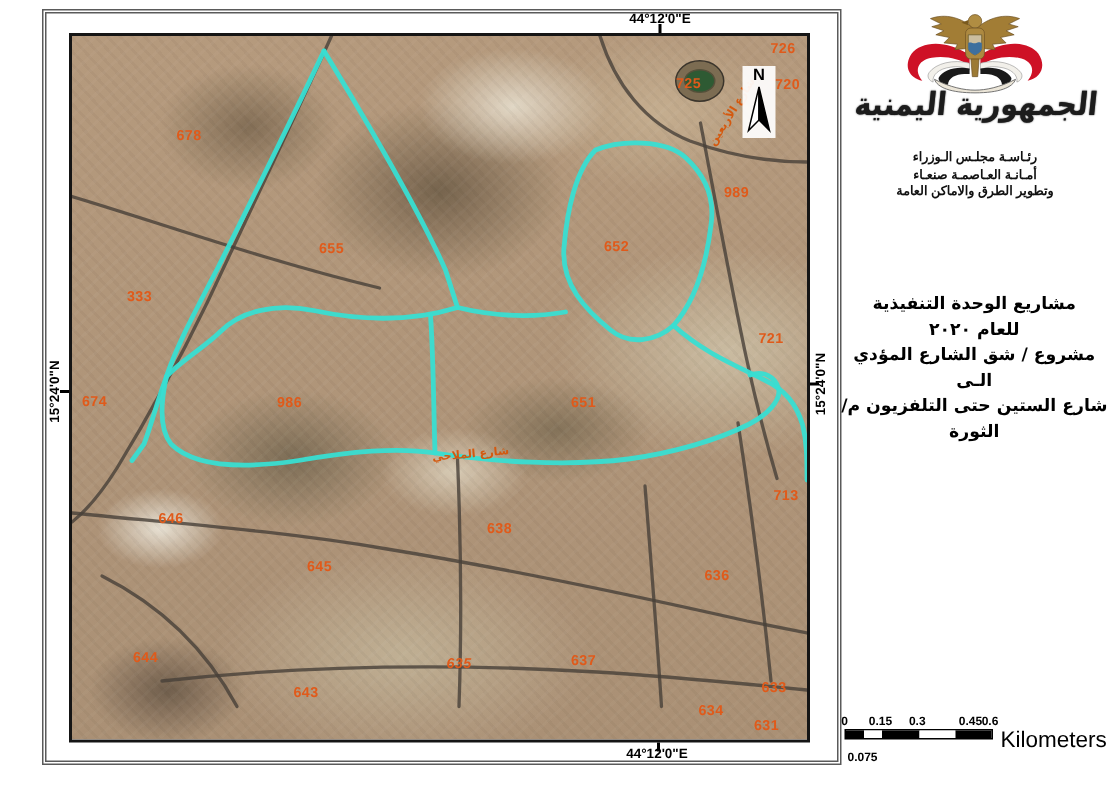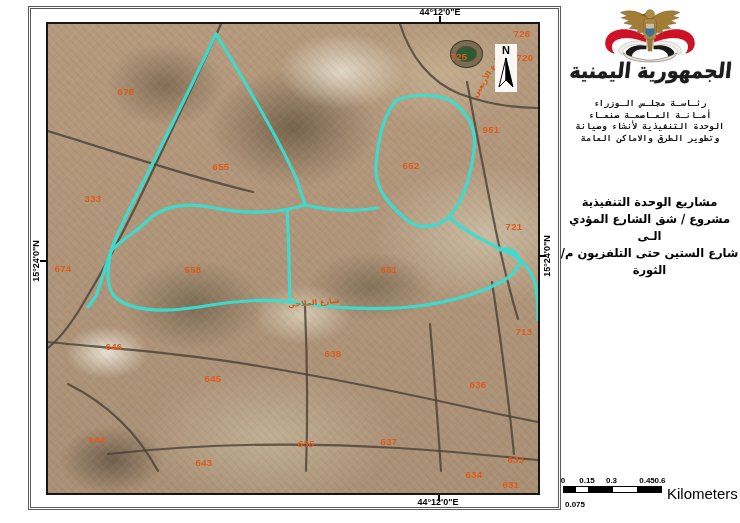--- a/index.html
+++ b/index.html
@@ -53,21 +53,21 @@
   .tick{position:absolute;background:#000;}
   .rot{transform:rotate(-90deg);}
 
   
   .emblem{position:absolute;left:596px;top:4px;width:108px;height:60px;}
   .callig{position:absolute;left:563px;top:60px;width:174px;height:36px;text-align:center;
           font-family:"DejaVu Sans",sans-serif;font-weight:bold;font-size:19px;color:#1c1c1c;
           transform:skewX(-6deg) scaleY(1.12);letter-spacing:-1px;
           text-shadow:0 0 1px #1c1c1c;direction:rtl;}
   .orgblock{position:absolute;left:563px;top:99px;width:174px;text-align:center;direction:rtl;
-            font-family:Liberation Mono, monospace;font-weight:bold;font-size:8.5px;
+            font-family:Liberation Sans, sans-serif;font-weight:bold;font-size:8.5px;
             line-height:11.5px;color:#111;}
   .titleblock{position:absolute;left:559px;top:194px;width:181px;text-align:center;direction:rtl;
               font-family:"DejaVu Sans",sans-serif;font-weight:bold;font-size:11.5px;
               line-height:17px;color:#000;}
 
   
   .scalebar{position:absolute;left:563px;top:476px;width:177px;height:22px;}
   .sb-labels{position:absolute;left:0;top:0;width:100px;height:9px;}
   .sb-labels span{position:absolute;transform:translateX(-50%);font-size:8px;
                   font-weight:bold;color:#000;}
@@ -110,26 +110,26 @@
 
     <div class="stadium-outer">
       <div class="stadium-inner"></div>
     </div>
 
     <div id="zone-layer">
         <span class="zone" style="left: 78px; top: 67px;">678</span>
         <span class="zone" style="left: 173px; top: 142px;">655</span>
         <span class="zone" style="left: 45px; top: 174px;">333</span>
         <span class="zone" style="left: 15px; top: 244px;">674</span>
-        <span class="zone" style="left: 145px; top: 245px;">558</span>
+        <span class="zone" style="left: 145px; top: 245px;">986</span>
         <span class="zone" style="left: 341px; top: 245px;">651</span>
         <span class="zone" style="left: 411px; top: 32px;">725</span>
         <span class="zone" style="left: 474px; top: 9px;">726</span>
         <span class="zone" style="left: 477px; top: 33px;">720</span>
-        <span class="zone" style="left: 443px; top: 105px;">951</span>
+        <span class="zone" style="left: 443px; top: 105px;">989</span>
         <span class="zone" style="left: 363px; top: 141px;">652</span>
         <span class="zone" style="left: 466px; top: 202px;">721</span>
         <span class="zone" style="left: 476px; top: 307px;">713</span>
         <span class="zone" style="left: 66px; top: 322px;">646</span>
         <span class="zone" style="left: 165px; top: 354px;">645</span>
         <span class="zone" style="left: 49px; top: 415px;">644</span>
         <span class="zone" style="left: 156px; top: 438px;">643</span>
         <span class="zone" style="left: 285px; top: 329px;">638</span>
         <span class="zone" style="left: 430px; top: 360px;">636</span>
         <span class="zone" style="left: 258px; top: 419px; font-style: italic;">635</span>
@@ -187,26 +187,26 @@
     <path d="M57,39 L63,39 L62,52 L58,52 Z" fill="#9c7a34" stroke="#6b4f22" stroke-width=".5"></path>
 
     <path d="M30,54 C42,60 52,62 60,62 C68,62 78,60 90,54 C88,60 78,64 60,64 C42,64 32,60 30,54 Z" fill="#ece6d8" stroke="#555" stroke-width=".6"></path>
   </svg>
 
   <div class="callig">الجمهورية اليمنية</div>
 
   <div class="orgblock">
     <div>رئـاسـة مجلـس الـوزراء</div>
     <div>أمـانـة العـاصمـة صنعـاء</div>
-    <div>الوحدة التنفيذية لأنشاء وصيانة</div>
     <div>وتطوير الطرق والاماكن العامة</div>
   </div>
 
   <div class="titleblock">
     <div>مشاريع الوحدة التنفيذية</div>
+    <div>للعام ٢٠٢٠</div>
     <div>مشروع / شق الشارع المؤدي الـى</div>
     <div>شارع الستين حتى التلفزيون م/الثورة</div>
   </div>
 
   <div class="scalebar">
     <div class="sb-labels" id="sb-labels">
         <span style="left: 0px;">0</span>
         <span style="left: 12px; margin-top: 24px;">0.075</span>
         <span style="left: 24px;">0.15</span>
         <span style="left: 48.5px;">0.3</span>

